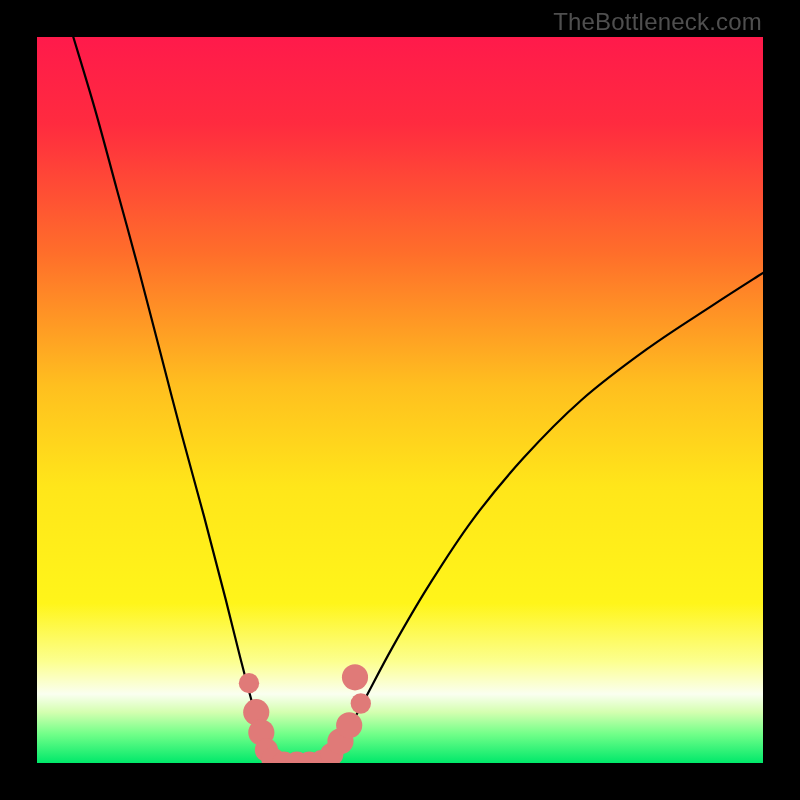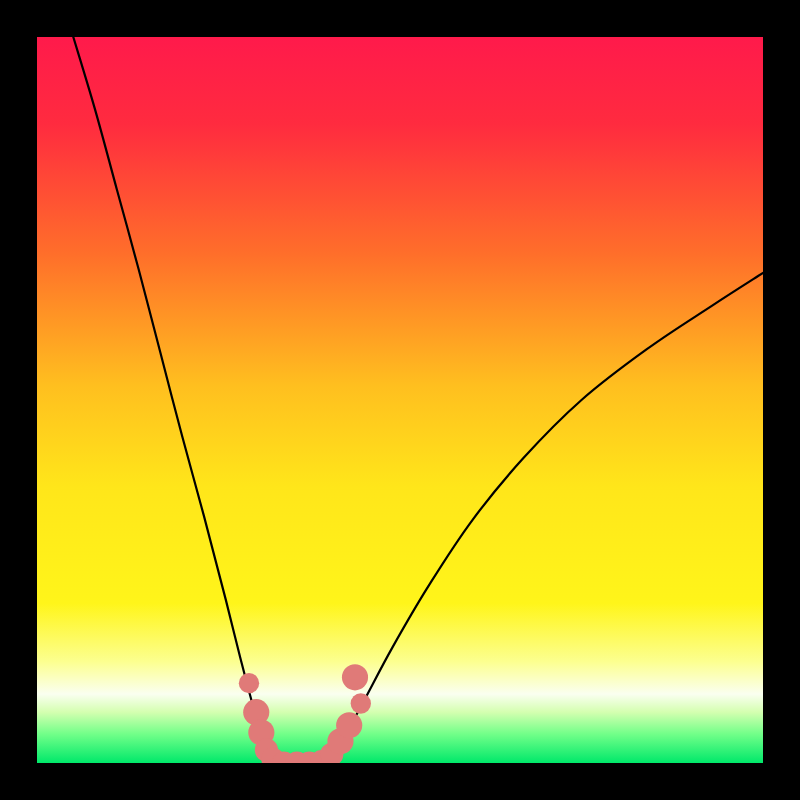--- a/index.html
+++ b/index.html
@@ -31,20 +31,21 @@
     font-size: 24px;
     font-weight: 400;
     letter-spacing: 0.2px;
   }
   svg { display: block; }
 </style>
 </head>
 <body>
 
 <div class="frame">
+  <div class="watermark">TheBottleneck.com</div>
   <div class="plot-area">
     <svg id="chart-svg" width="726" height="726" viewBox="0 0 726 726" preserveAspectRatio="none">
       <defs>
         <linearGradient id="bg-grad" x1="0" y1="0" x2="0" y2="1">
             <stop offset="0%" stop-color="#ff1a4b"></stop>
             <stop offset="12%" stop-color="#ff2b3f"></stop>
             <stop offset="30%" stop-color="#ff6f2a"></stop>
             <stop offset="48%" stop-color="#ffbf1f"></stop>
             <stop offset="62%" stop-color="#ffe61a"></stop>
             <stop offset="78%" stop-color="#fff51a"></stop>

